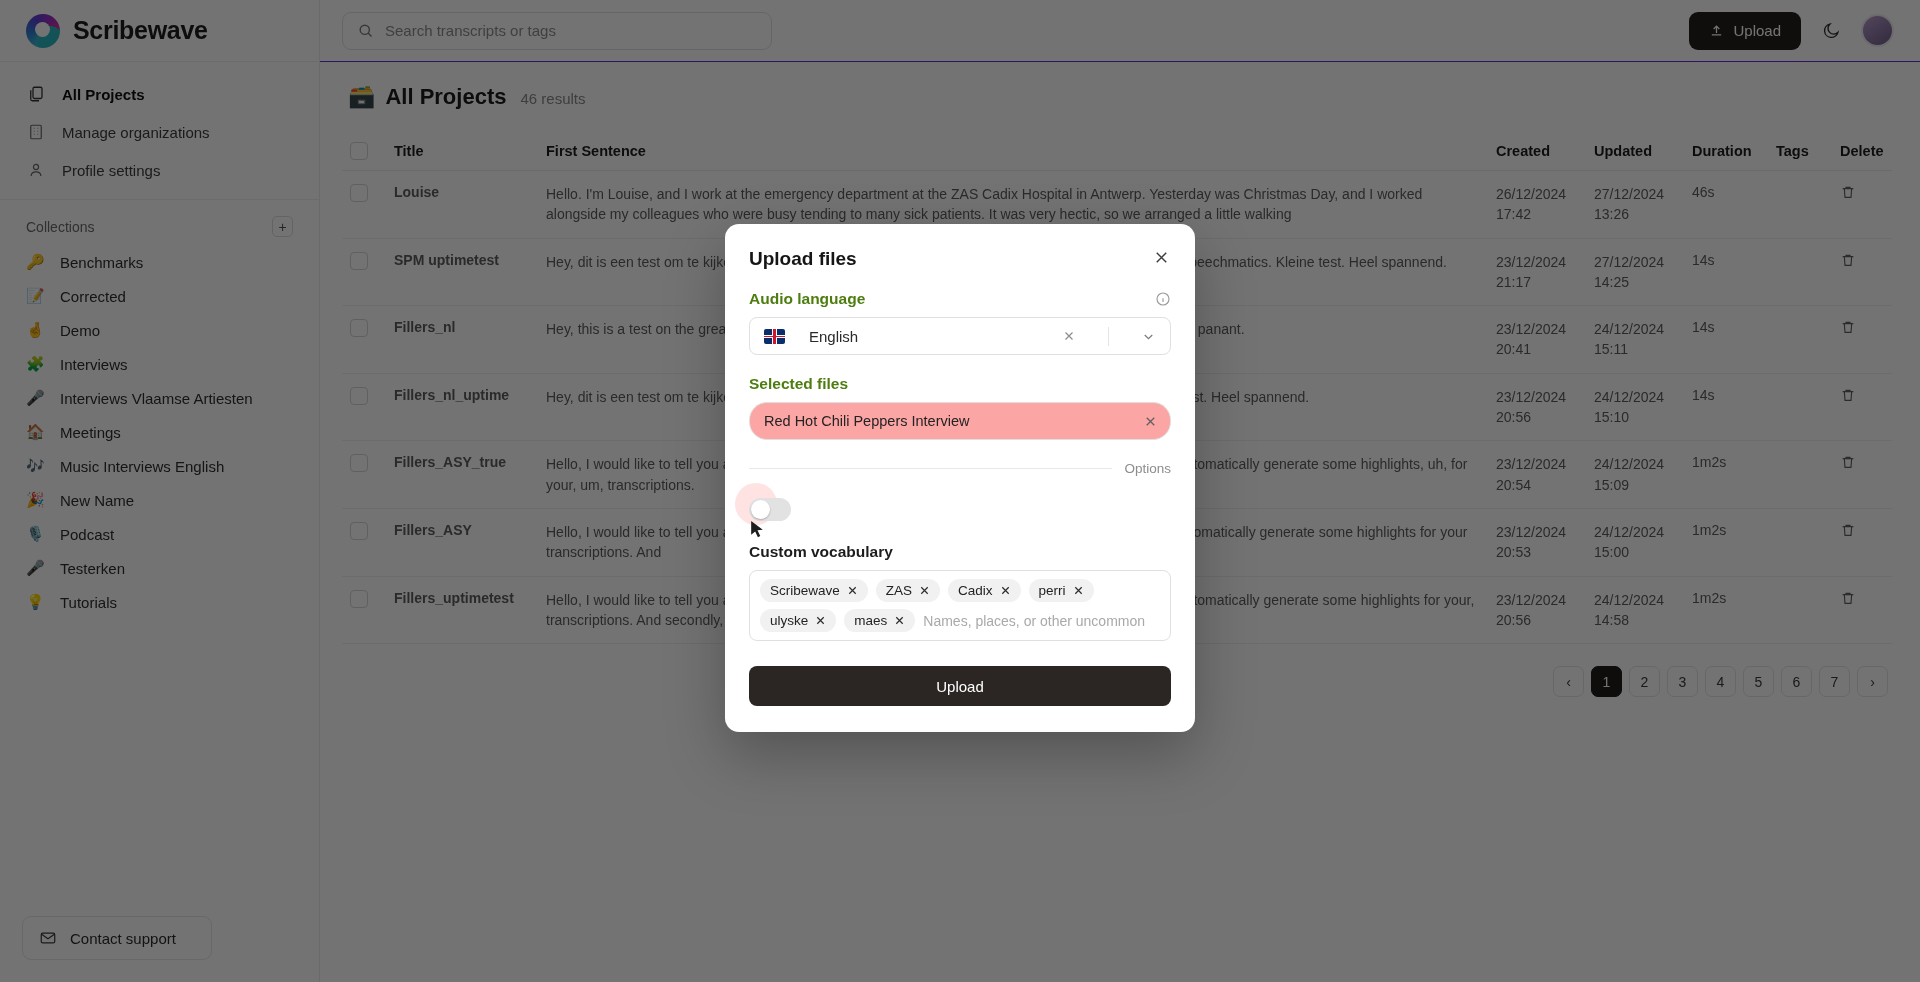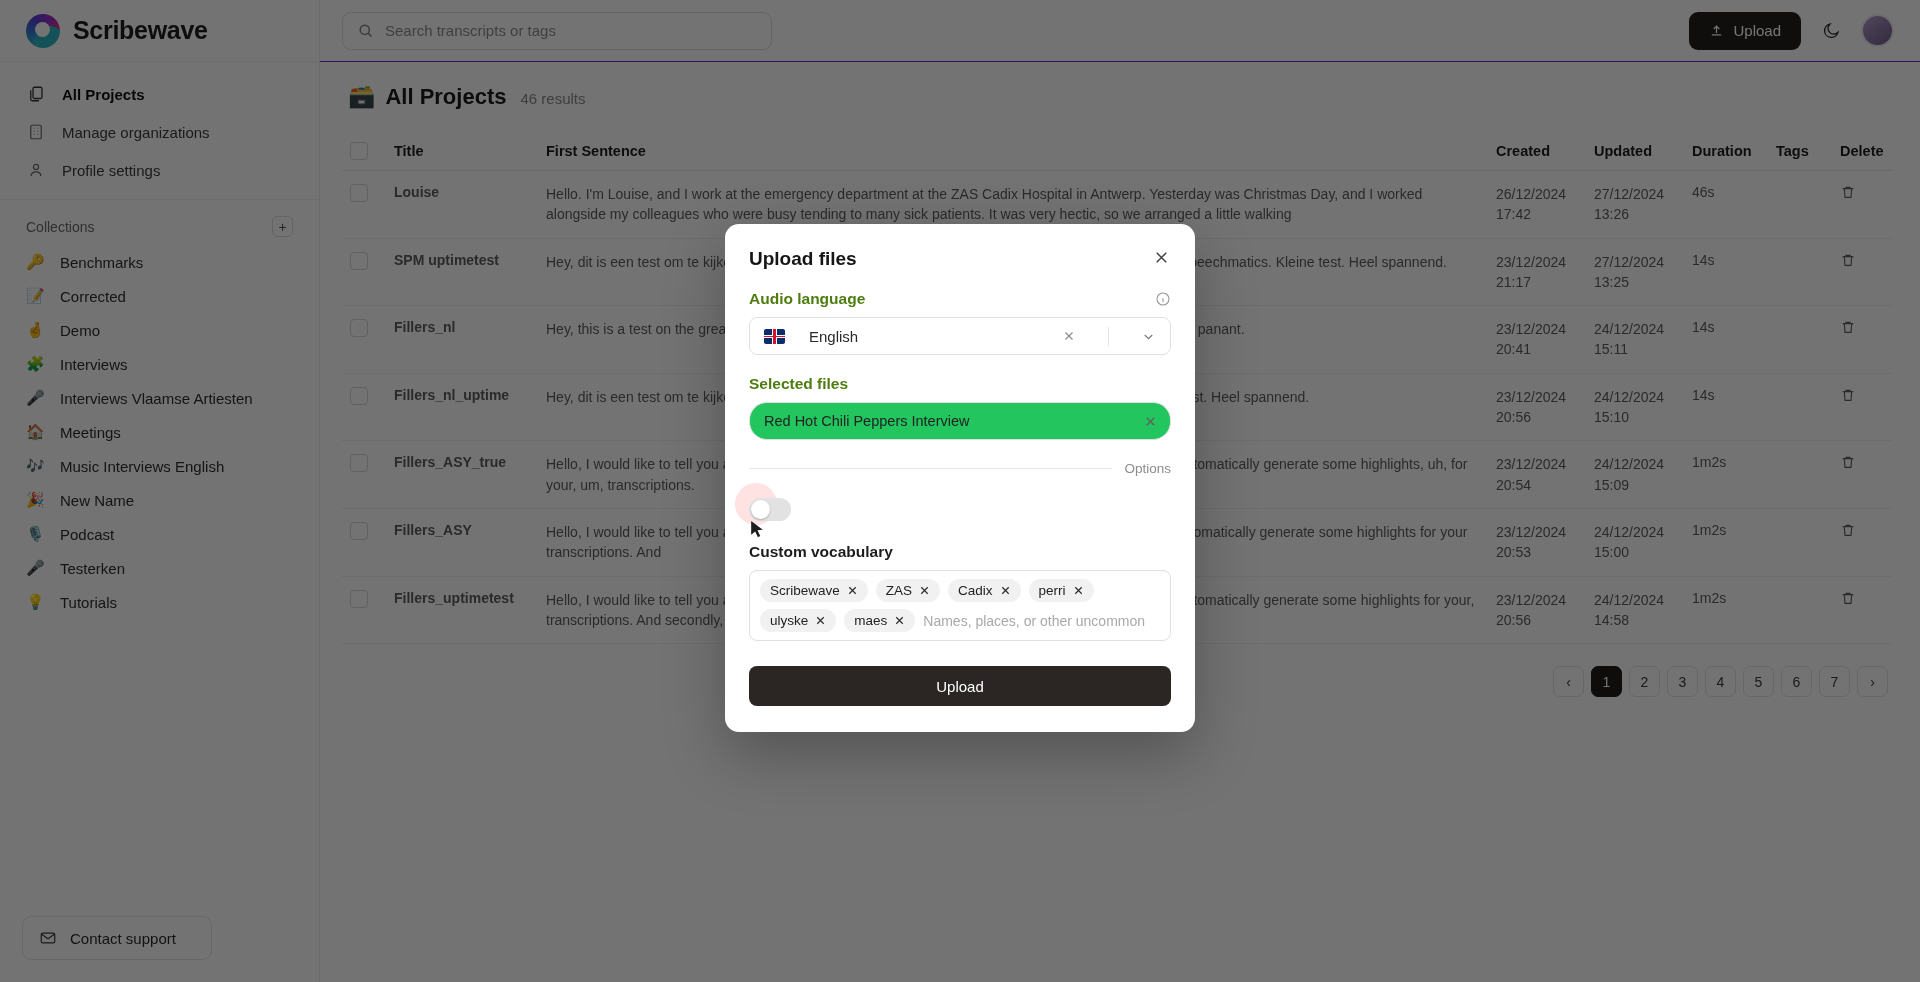--- a/index.html
+++ b/index.html
@@ -171,21 +171,21 @@
       linear-gradient(to bottom, transparent 45%, #cf142b 45%, #cf142b 55%, transparent 55%),
       linear-gradient(to right, transparent 43%, #cf142b 43%, #cf142b 57%, transparent 57%);
   }
   .select-value { font-size: 15px; color: #2a2a2a; flex: 1; }
   .select-clear { color: #8a8a8a; cursor: pointer; padding: 0 8px; display: flex; }
   .select-sep { width: 1px; height: 19px; background: #e4e4e4; }
   .select-caret { color: #7d7d7d; cursor: pointer; padding: 0 8px; display: flex; }
 
   .file-ctl {
     margin-top: 9px; height: 38px; border: 1px solid #e0e0e0; border-radius: 18px;
-    display: flex; align-items: center; padding: 0 12px 0 14px; background: #22c55e;
+    display: flex; align-items: center; padding: 0 12px 0 14px; background: #fca5a5;
   }
   .file-name { font-size: 14.5px; color: #232323; flex: 1; }
   .file-clear { color: #5f5f5f; cursor: pointer; display: flex; }
 
   .divider-row { display: flex; align-items: center; gap: 12px; margin: 21px 0 17px; }
   .divider-line { flex: 1; height: 1px; background: #e8e8e8; }
   .divider-text { font-size: 13.5px; color: #8d8d8d; }
 
   .verbatim-row { display: flex; align-items: flex-start; justify-content: space-between; gap: 16px; }
   .verbatim-sub { font-size: 13.5px; color: #8b8b8b; margin-top: 3px; }
@@ -429,21 +429,21 @@
             <td class="title-cell">SPM uptimetest</td>
             <td>
                 <div class="sentence">Hey, dit is een test om te kijken of onze uptime goed is en of alles correct getranscribeerd worden met Speechmatics. Kleine test. Heel spannend.</div>
               </td>
             <td>
               <div class="datecell">23/12/2024</div>
               <div class="datecell">21:17</div>
             </td>
             <td>
               <div class="datecell">27/12/2024</div>
-              <div class="datecell">13:25</div>
+              <div class="datecell">14:25</div>
             </td>
             <td>14s</td>
             <td></td>
             <td>
               <span class="trash">
                 <svg width="16" height="16" viewBox="0 0 24 24" fill="none" stroke="#5f5f5f" stroke-width="1.7">
                     <path d="M4 7h16M9 7V5h6v2M6.5 7l1 13h9l1-13"></path>
                   </svg>
               </span>
             </td>

